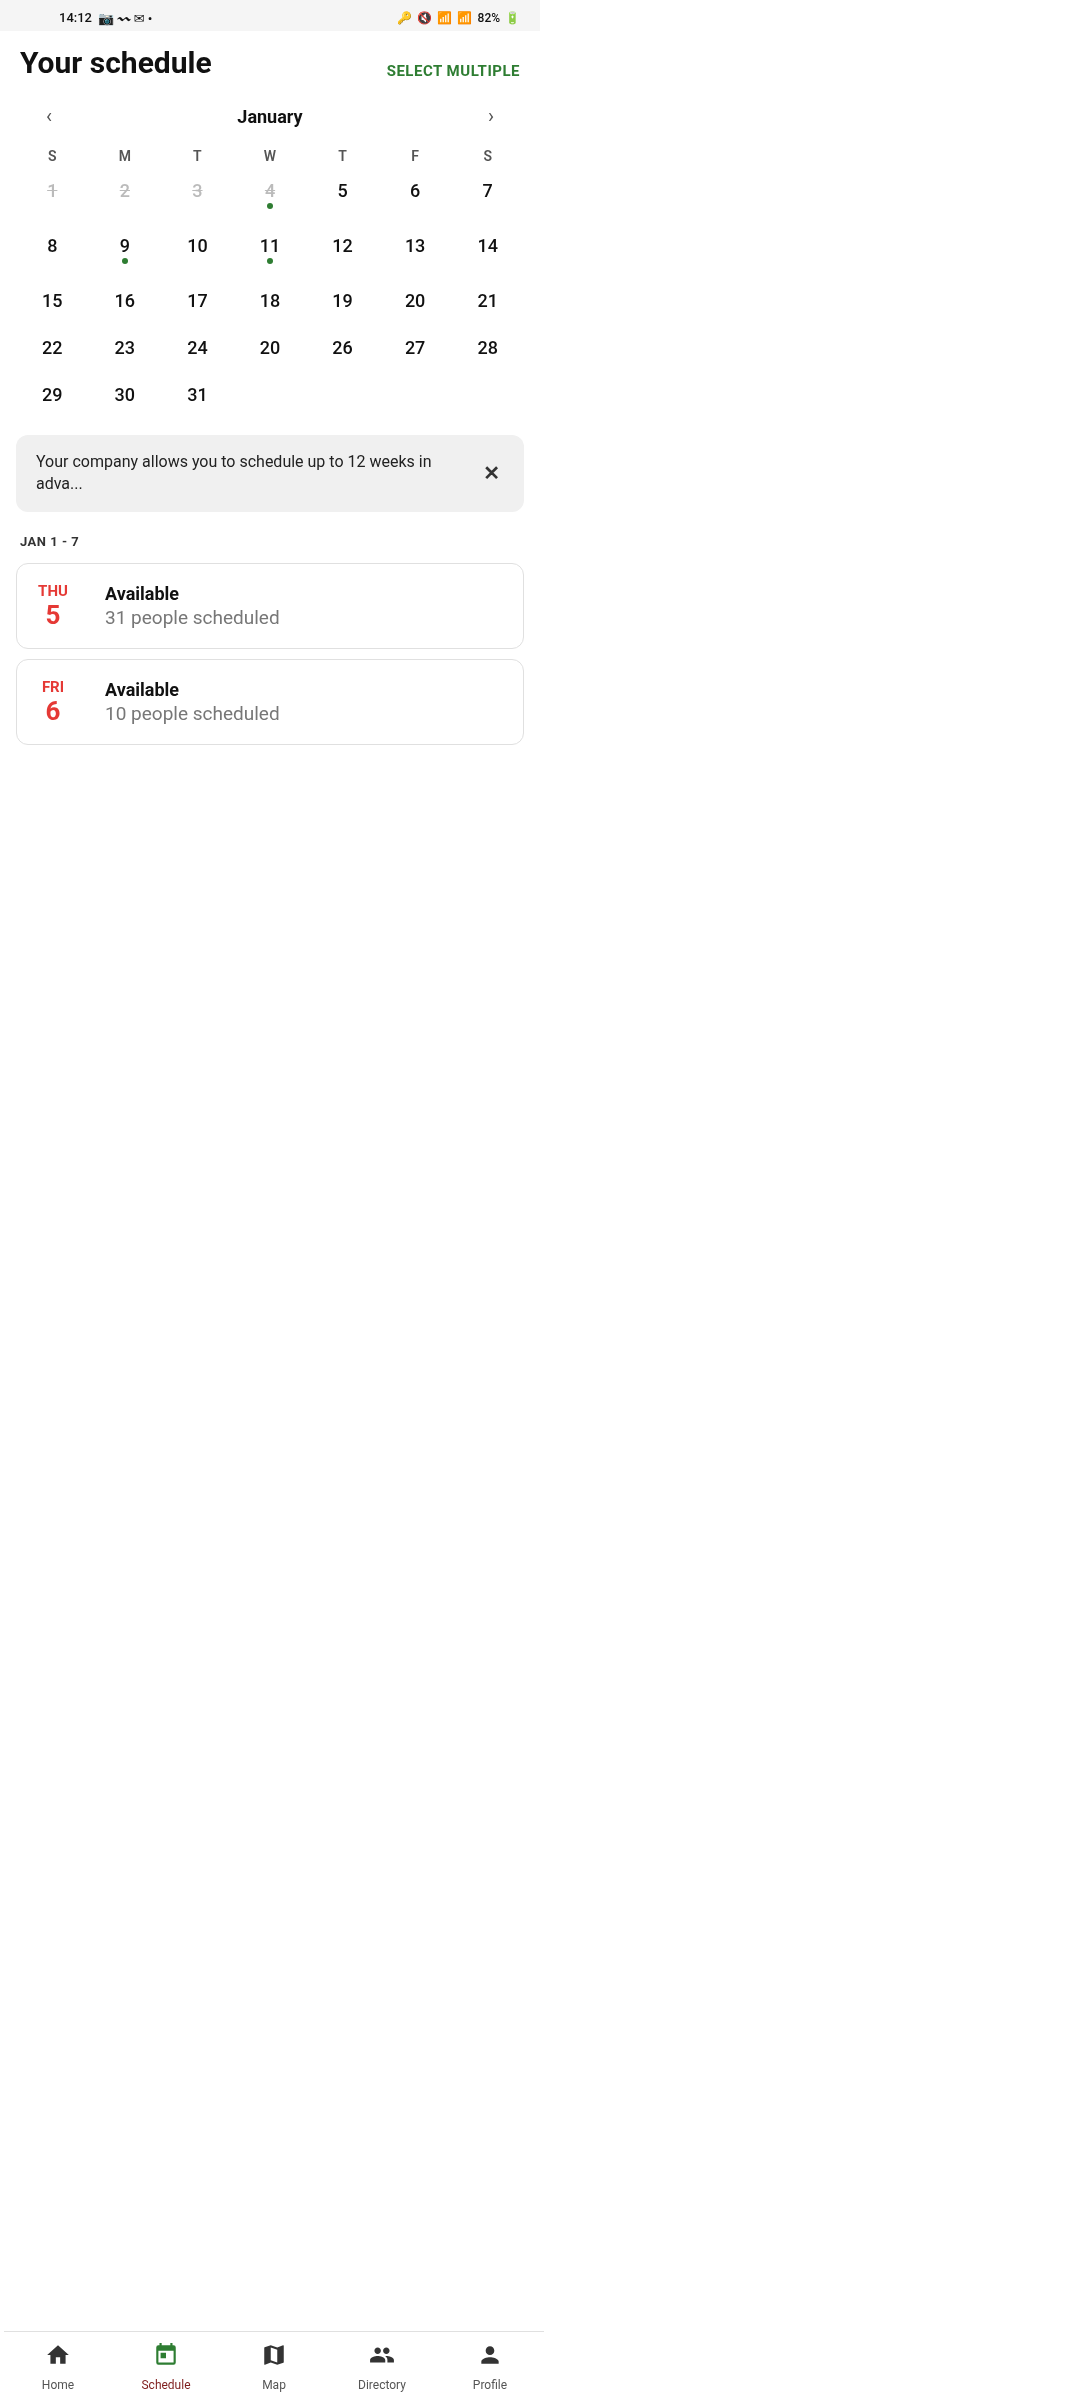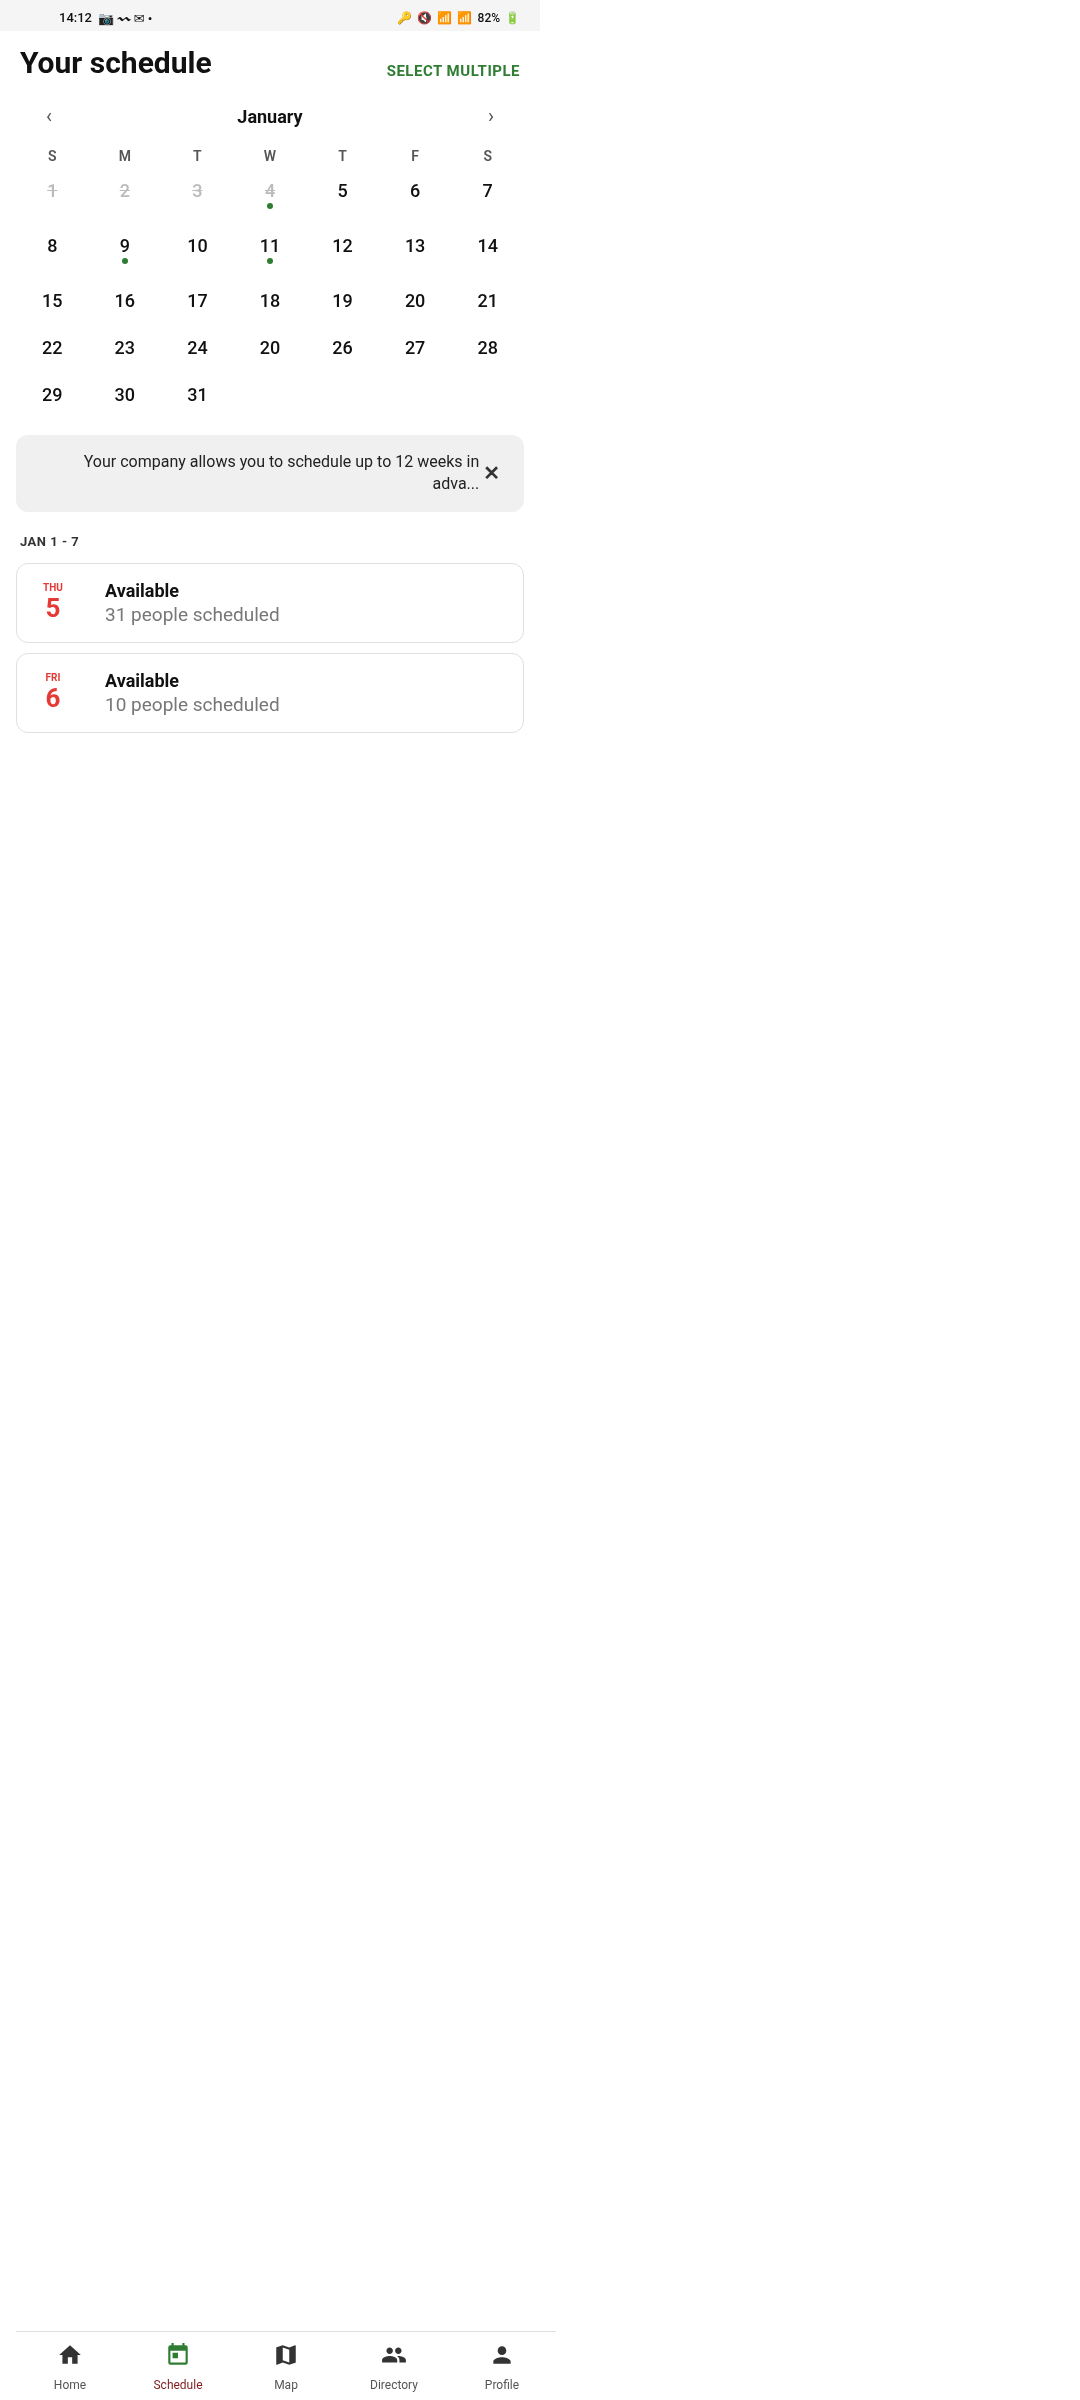--- a/index.html
+++ b/index.html
@@ -109,21 +109,20 @@
 
     
     .info-box {
       margin: 18px 16px 14px;
       background: #f0f0f0;
       border-radius: 12px;
       padding: 16px 20px;
       display: flex;
       justify-content: space-between;
       align-items: center;
-      text-align: right;
     }
     .info-text {
       font-size: 16px;
       color: #222;
       flex: 1;
       line-height: 1.4;
     }
     .close-btn {
       font-size: 20px;
       color: #333;
@@ -149,21 +148,21 @@
       border: 1px solid #e0e0e0;
       border-radius: 12px;
       overflow: hidden;
     }
     .day-label {
       padding: 18px 16px;
       text-align: center;
       min-width: 72px;
     }
     .day-label .day-name {
-      font-size: 10px;
+      font-size: 15px;
       font-weight: 700;
       color: #e53935;
     }
     .day-label .day-num {
       font-size: 26px;
       font-weight: 700;
       color: #e53935;
     }
     .schedule-info {
       padding: 16px;
@@ -177,21 +176,21 @@
     .avail-sub {
       font-size: 19px;
       color: #777;
       margin-top: 2px;
     }
 
     
     .bottom-nav {
       position: fixed;
       bottom: 0;
-      left: 16px;
+      left: 4px;
       width: 540px;
       background: #fff;
       border-top: 1px solid #e0e0e0;
       display: flex;
       justify-content: space-around;
       align-items: center;
       padding: 10px 0 8px;
     }
     .nav-item {
       display: flex;

